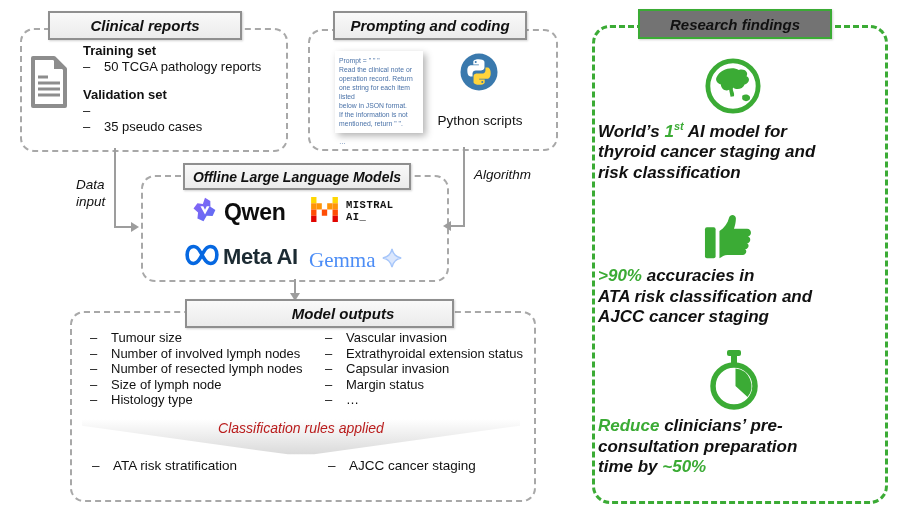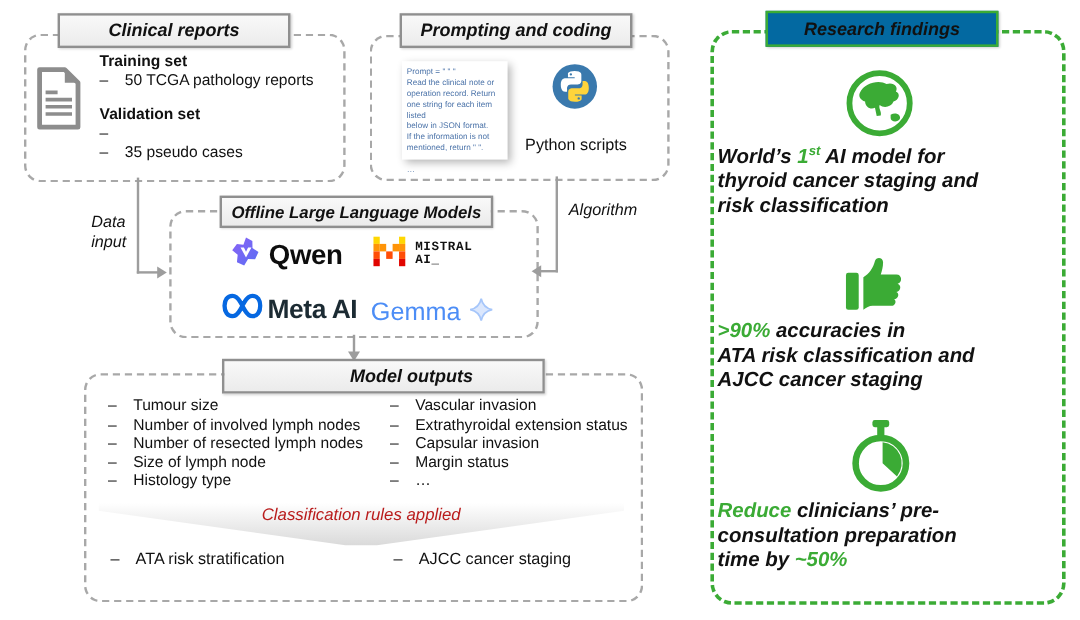--- a/index.html
+++ b/index.html
@@ -16,21 +16,21 @@
 
   
   .titlebox{position:absolute;display:flex;align-items:center;justify-content:center;
             background:linear-gradient(#f9f9f9,#ebebeb);border:2px solid #8f8f8f;
             font-weight:bold;font-style:italic;font-size:15px;color:#111;
             box-shadow:1px 1px 2px rgba(0,0,0,.18);z-index:5;}
   #clinical-title{left:48px;top:11px;width:190px;height:25px;}
   #prompting-title{left:333px;top:11px;width:190px;height:25px;}
   #llm-title{left:183px;top:163px;width:224px;height:23px;font-size:14px;}
   #outputs-title{left:185px;top:299px;width:218px;height:25px;padding-left:47px;}
-  #findings-title{left:638px;top:9px;width:190px;height:26px;background:#0369a1;border:2px solid #3bab35;}
+  #findings-title{left:638px;top:9px;width:190px;height:26px;background:#737373;border:2px solid #3bab35;}
 
   
   #doc-icon{position:absolute;left:30px;top:55px;}
   #clinical-content{position:absolute;left:83px;top:42px;font-size:13px;}
   .group-label{font-weight:bold;line-height:17px;}
   .lrow{display:flex;line-height:15.4px;}
   .dash{width:21px;flex:none;}
   .gap{margin-top:12px;}
 
   
@@ -56,21 +56,21 @@
 
   
   .logo{position:absolute;display:flex;align-items:center;z-index:2;}
   #qwen-logo{left:192px;top:197px;gap:6px;}
   #qwen-logo .wordmark{font-size:23px;font-weight:800;letter-spacing:-0.3px;color:#0d0d0d;}
   #mistral-logo{left:311px;top:197px;gap:8px;}
   #mistral-logo .wordmark{font-family:"Liberation Mono",monospace;font-weight:bold;font-size:10.5px;line-height:11.5px;letter-spacing:.5px;color:#111;}
   #meta-logo{left:185px;top:243px;gap:4px;}
   #meta-logo .wordmark{font-size:22px;font-weight:600;letter-spacing:-0.4px;color:#1c2b33;}
   #gemma-logo{left:309px;top:247px;gap:6px;}
-  #gemma-logo .wordmark{font-size:21px;font-weight:500;color:#4c8df6;}
+  #gemma-logo .wordmark{font-size:21px;font-weight:500;color:#4c8df6;font-family:Liberation Serif, serif;}
 
   
   #out-left{position:absolute;left:90px;top:330px;font-size:13px;}
   #out-right{position:absolute;left:325px;top:330px;font-size:13px;}
   #out-left .lrow,#out-right .lrow{line-height:15.6px;}
   #rules-band{position:absolute;left:82px;top:415px;width:438px;height:41px;
               background:linear-gradient(180deg,#ffffff 10%,#d8d8d8 100%);
               clip-path:polygon(0 0,100% 0,100% 26%,53% 96%,47% 96%,0 26%);}
   #rules-label{position:absolute;left:82px;top:420px;width:438px;text-align:center;
                font-style:italic;font-size:14px;color:#b91c1c;}

